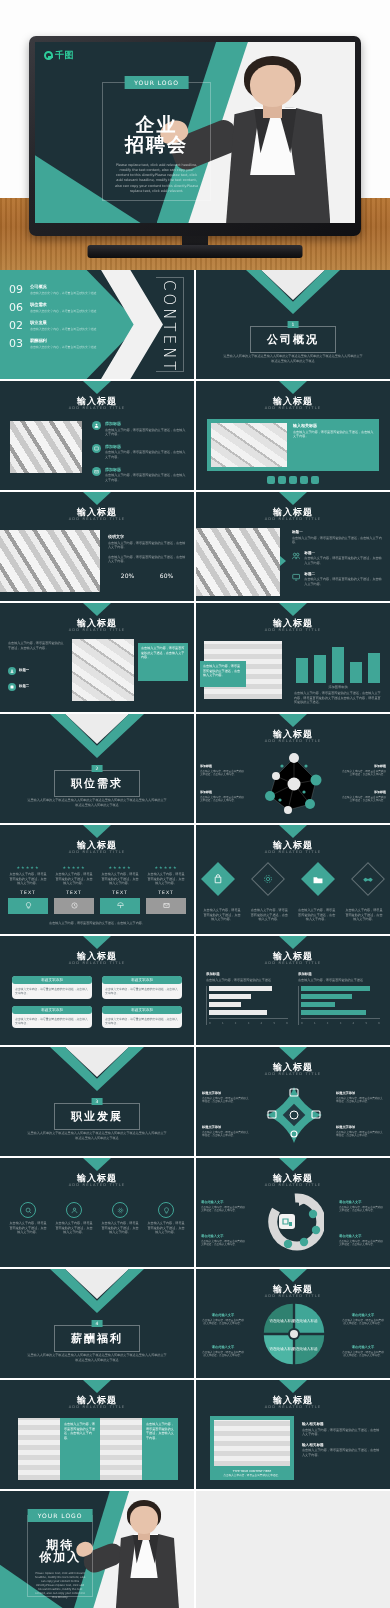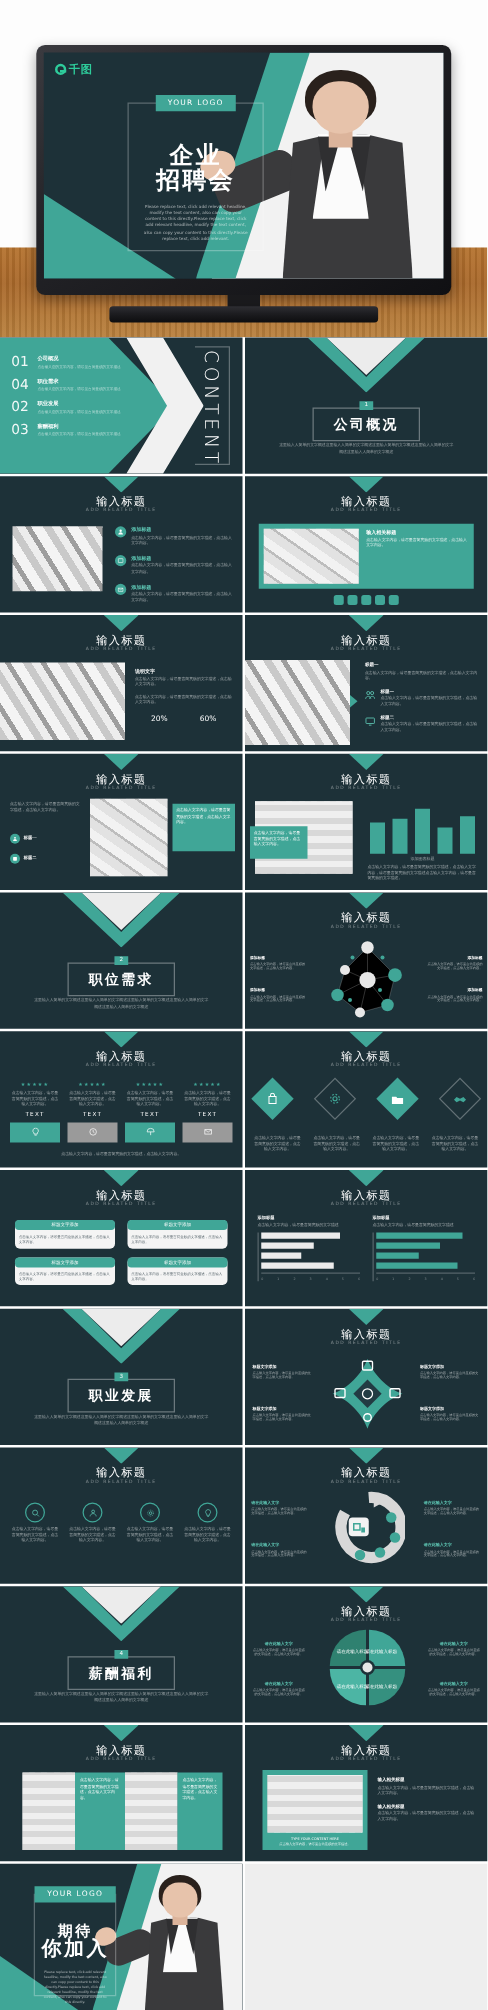--- a/index.html
+++ b/index.html
@@ -87,21 +87,21 @@
 
   
   .grid { position: relative; width: 390px; background: #ffffff; }
   .row { display: flex; width: 390px; gap: 2px; margin-bottom: 2px; }
   .cell { width: 194px; height: 109px; position: relative; overflow: hidden; background: #1d3138; }
   .cell.blank { background: #eeeeee; }
 
   
   .s-arrow { position: absolute; left: 50%; top: 0; transform: translateX(-50%); width: 28px; height: 13px;
              background: #40a697; clip-path: polygon(0 0, 100% 0, 50% 100%); }
-  .s-title { position: absolute; left: 0; right: 0; top: 14px; text-align: center; color: #fff; font-size: 9px; font-weight: 400; letter-spacing: 1px; }
+  .s-title { position: absolute; left: 0; right: 0; top: 14px; text-align: center; color: #fff; font-size: 9px; font-weight: 700; letter-spacing: 1px; }
   .s-sub { position: absolute; left: 0; right: 0; top: 25px; text-align: center; color: rgba(255,255,255,.42); font-size: 3.6px; letter-spacing: 1.2px; }
   .tiny { font-size: 3.1px; color: rgba(255,255,255,.55); line-height: 1.5; }
   .tiny-h { font-size: 4px; color: #fff; font-weight: 700; margin-bottom: 1.5px; }
   .tiny-h.tealc { color: #5fc9b6; }
 
   
   .toc-bg-teal { position:absolute; left:0; top:0; width:72%; height:100%; background:#40a697;
                  clip-path: polygon(0 0, 62% 0, 100% 50%, 62% 100%, 0 100%); }
   .toc-bg-white { position:absolute; left:0; top:0; width:84%; height:100%; background:#f1f1f1;
                  clip-path: polygon(62% 0, 80% 0, 100% 50%, 80% 100%, 62% 100%, 82% 50%); }
@@ -197,28 +197,28 @@
 </div>
 
 <div class="grid">
 
   <div class="row">
     <div class="cell">
       <div class="toc-bg-teal"></div>
       <div class="toc-bg-white"></div>
       <div class="toc-list">
         <div class="toc-item">
-          <div class="toc-num">01</div>
+          <div class="toc-num">09</div>
           <div>
               <div class="toc-t">公司概况</div>
                <div class="toc-d">点击输入您的文字内容，请尽量言简意赅的文字描述</div>
             </div>
         </div>
         <div class="toc-item">
-          <div class="toc-num">04</div>
+          <div class="toc-num">06</div>
           <div>
               <div class="toc-t">职位需求</div>
                <div class="toc-d">点击输入您的文字内容，请尽量言简意赅的文字描述</div>
             </div>
         </div>
         <div class="toc-item">
           <div class="toc-num">02</div>
           <div>
               <div class="toc-t">职业发展</div>
                <div class="toc-d">点击输入您的文字内容，请尽量言简意赅的文字描述</div>
@@ -848,20 +848,20 @@
           <div class="p-collarR"></div>
         <div class="p-lapL"></div>
           <div class="p-lapR"></div>
         <div class="p-neck"></div>
         <div class="p-hair"></div>
         <div class="p-face"></div>
       </div>
       <div class="cover-box" style="left:14%;top:20%;width:34%;height:70%;padding-top:12%;">
         <div class="logo-pill">YOUR LOGO</div>
         <div class="cover-t1" style="font-size:12px;">期待</div>
-        <div class="cover-t2" style="font-size:16px;">你加入</div>
+        <div class="cover-t2" style="font-size:12px;">你加入</div>
         <div class="cover-body" style="font-size:2.6px;">Please replace text, click add relevant headline, modify the text content, also can copy your content to this directly.Please replace text, click add relevant headline, modify the text content, also can copy your content to this directly.</div>
       </div>
     </div>
     <div class="cell blank" style="height:118px;"></div>
   </div>
 
 </div>
 
 </body></html>

